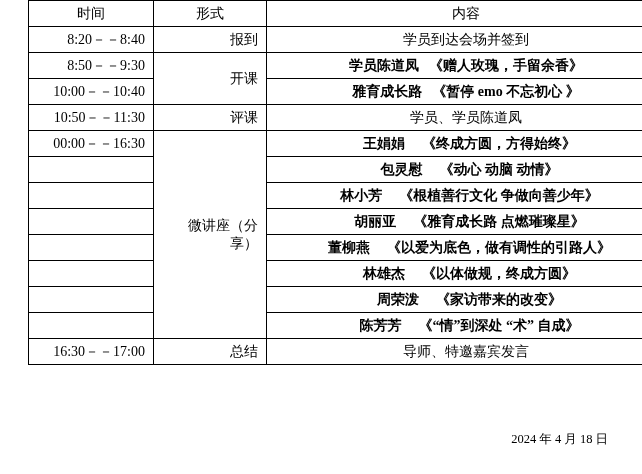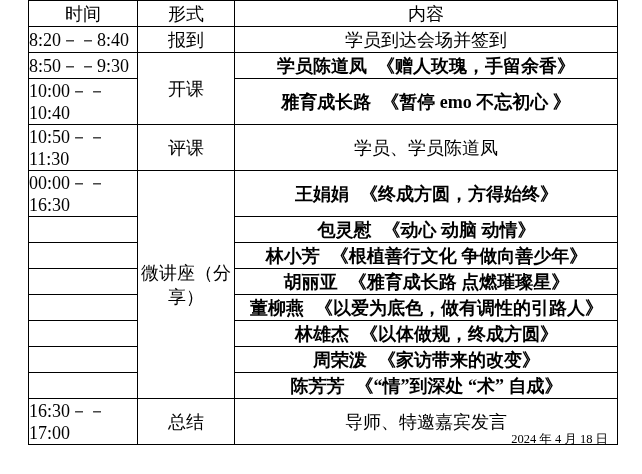--- a/index.html
+++ b/index.html
@@ -33,27 +33,27 @@
   }
   table.schedule {
     border-collapse: collapse;
     width: 586px;
     margin: 0 auto;
     table-layout: fixed;
   }
   table.schedule td {
     border: 1px solid #000000;
     height: 25px;
-    font-size: 18px;
-    padding: 0 0;
+    font-size: 14px;
+    padding: 0 8px;
     vertical-align: middle;
     font-family: "Liberation Serif", "DejaVu Serif", serif;
   }
-  .col-time { width: 108px; text-align: left; }
-  .col-form { width: 96px; text-align: center; }
+  .col-time { width: 108px; text-align: right; }
+  .col-form { width: 96px; text-align: right; }
   .col-content { width: 382px; text-align: center; padding-left: 8px; }
   .header-row td {
     text-align: center;
     font-weight: normal;
   }
   .content-center { text-align: center; }
   .nowrap { white-space: nowrap; font-weight: bold; }
   .date-line {
     position: absolute;
     right: 34px;

